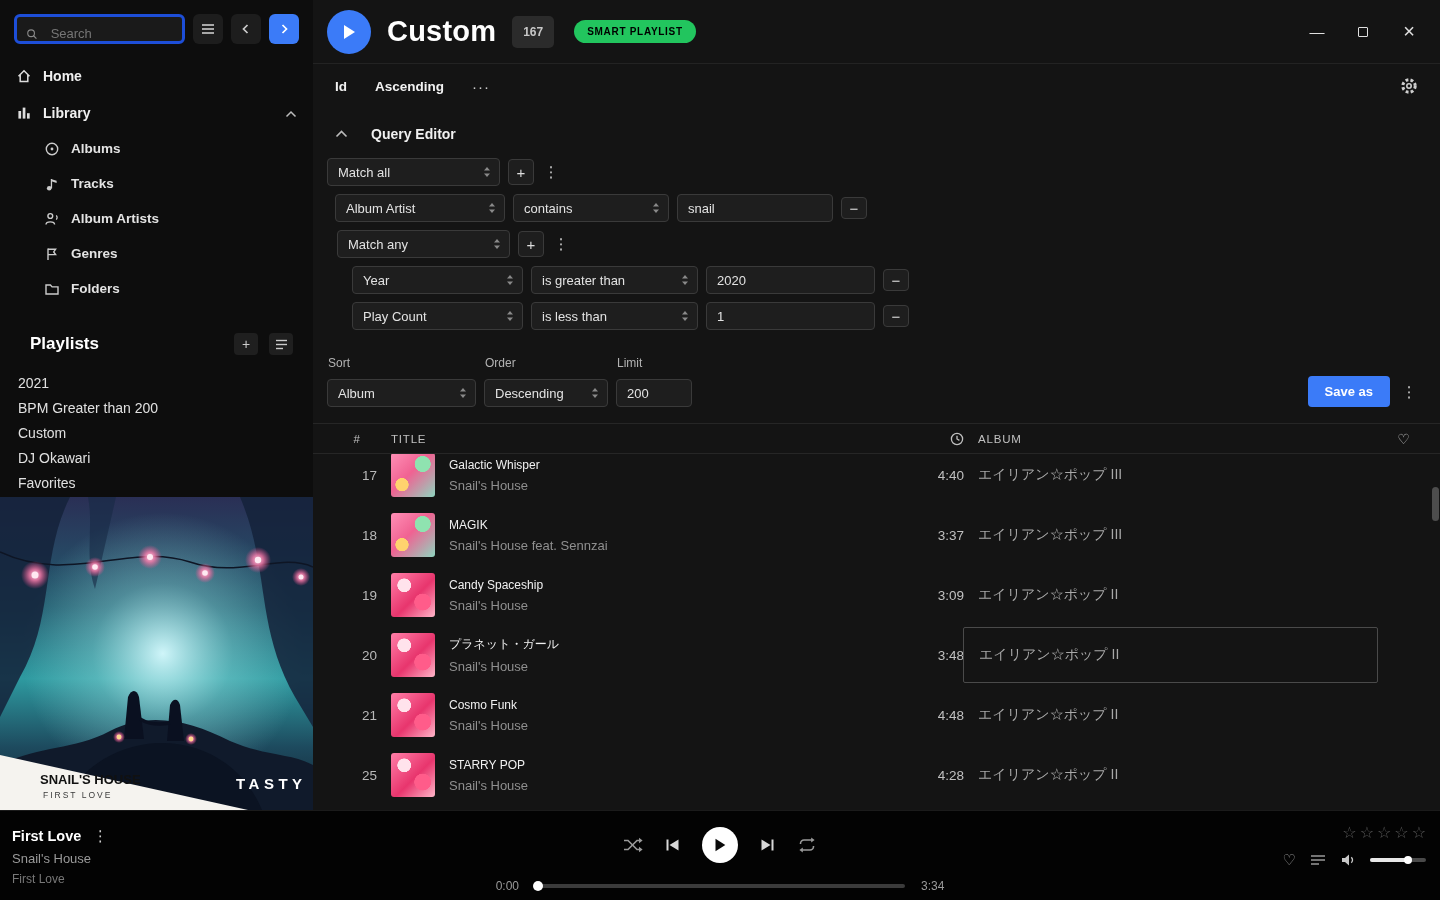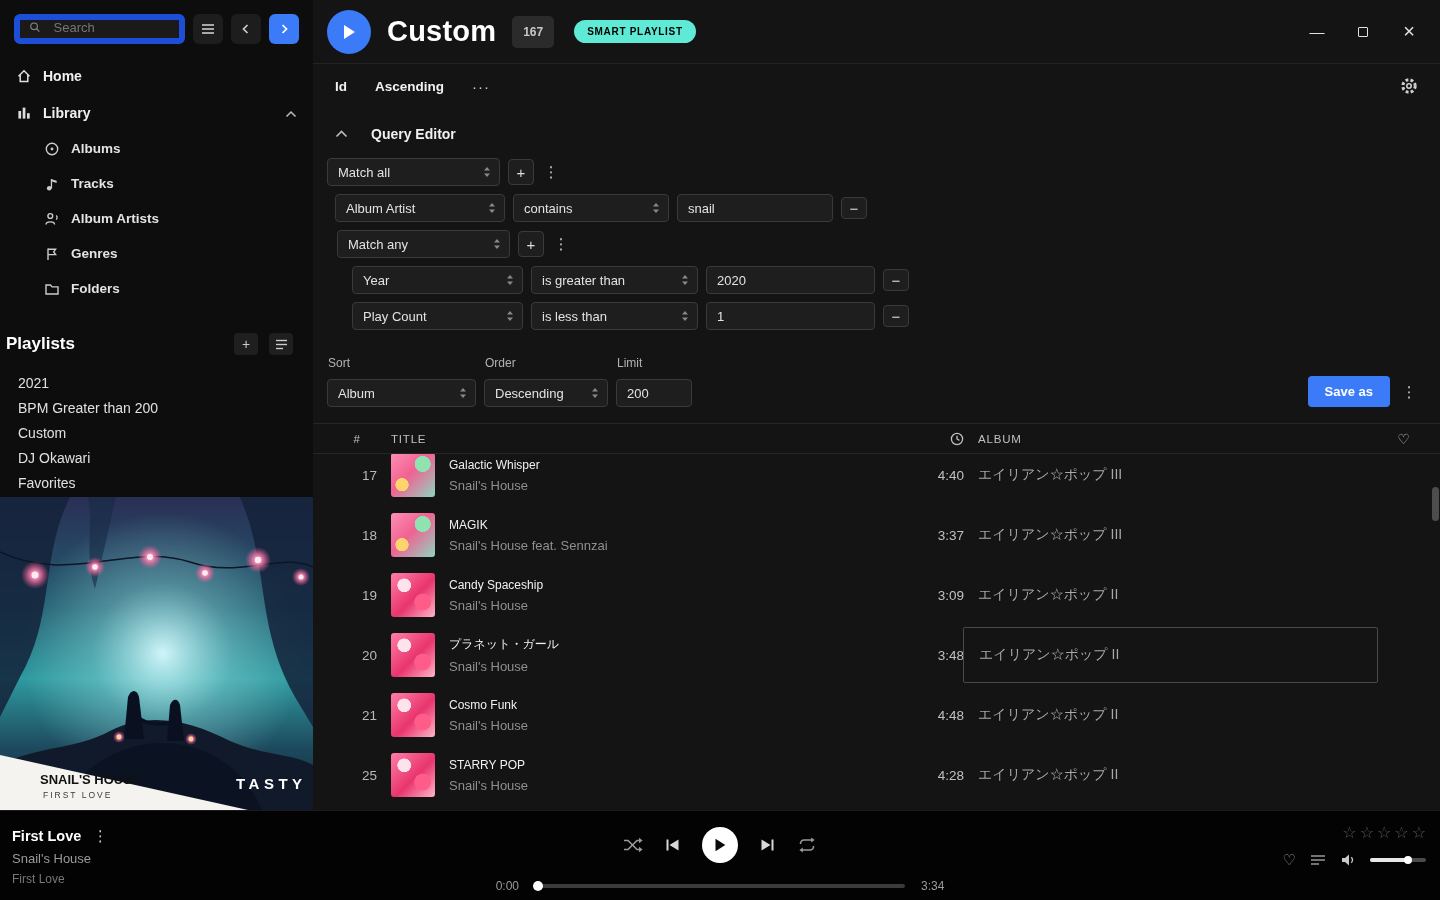--- a/index.html
+++ b/index.html
@@ -3,46 +3,46 @@
 <meta charset="utf-8">
 <style>
   * { margin:0; padding:0; box-sizing:border-box; }
   html,body { width:1440px; height:900px; background:#000; font-family:"Liberation Sans",sans-serif; overflow:hidden; color:#ddd; }
   .app { width:1440px; height:900px; display:flex; flex-direction:column; }
   .content { flex:1; display:flex; min-height:0; }
 
   
   .sidebar { width:313px; background:#0d0d0d; display:flex; flex-direction:column; flex-shrink:0; }
   .sidebar-top { display:flex; gap:8px; padding:14px 14px 0 14px; align-items:center; }
-  .search-box { flex:1; height:30px; background:#1a1a1a; border:6px solid #1d4ed8; border-radius:6px; display:flex; align-items:flex-start; gap:13px; padding:0 9px; }
+  .search-box { flex:1; height:30px; background:#1a1a1a; border:3px solid #1d4ed8; border-radius:6px; display:flex; align-items:flex-end; gap:13px; padding:0 9px; }
   .search-box input { background:transparent; border:none; outline:none; color:#ddd; font-size:13px; width:100%; font-family:inherit; }
   .search-box input::placeholder { color:#767676; }
   .icon-btn { width:30px; height:30px; background:#1d1d1d; border:none; border-radius:6px; color:#ccc; display:flex; align-items:center; justify-content:center; cursor:pointer; flex-shrink:0; }
   .icon-btn.accent { background:#3b7bf8; color:#fff; }
   .side-nav { margin-top:13px; }
   .nav-item { height:37px; padding:0 16px; display:flex; align-items:center; gap:11px; font-size:14px; font-weight:700; color:#f0f0f0; cursor:pointer; }
   .nav-item .chev { margin-left:auto; color:#bbb; }
   .sub-list { }
   .sub-item { height:35px; padding-left:44px; display:flex; align-items:center; gap:11px; font-size:13.5px; font-weight:600; color:#e3e3e3; cursor:pointer; }
-  .playlists-head { margin-top:24px; padding:0 20px 0 6px; height:28px; display:flex; align-items:center; }
+  .playlists-head { margin-top:24px; padding:0 20px 0 30px; height:28px; display:flex; align-items:center; }
   .playlists-head .pl-title { font-size:17px; font-weight:700; color:#fff; }
   .pl-btns { margin-left:auto; display:flex; gap:11px; }
   .pl-btn { width:24px; height:22px; background:#1f1f1f; border:none; border-radius:4px; color:#ccc; display:flex; align-items:center; justify-content:center; font-size:14px; cursor:pointer; }
   .playlist-list { padding-top:12px; }
   .playlist-item { height:25px; display:flex; align-items:center; padding:0 18px; font-size:14px; color:#e0e0e0; cursor:pointer; }
   .cover { margin-top:auto; width:313px; height:313px; position:relative; }
   .cover svg { display:block; width:313px; height:313px; }
 
   
   .main { flex:1; background:#141414; display:flex; flex-direction:column; min-width:0; position:relative; }
   .main-header { height:64px; display:flex; align-items:center; gap:16px; padding:0 22px 0 14px; border-bottom:1px solid #232323; flex-shrink:0; }
   .play-big { width:44px; height:44px; border-radius:50%; background:#3b7bf8; border:none; display:flex; align-items:center; justify-content:center; cursor:pointer; flex-shrink:0; }
   .page-title { font-size:29px; font-weight:800; color:#fff; letter-spacing:.2px; }
   .count-badge { background:#2b2b2b; color:#c8c8c8; font-size:12px; font-weight:700; padding:9px 11px; border-radius:5px; }
-  .smart-badge { margin-left:4px; background:#5eead4; color:#000; font-size:10px; font-weight:800; letter-spacing:.7px; padding:6px 13px; border-radius:12px; text-transform:uppercase; }
+  .smart-badge { margin-left:4px; background:#22c55e; color:#000; font-size:10px; font-weight:800; letter-spacing:.7px; padding:6px 13px; border-radius:12px; text-transform:uppercase; }
   .win-controls { margin-left:auto; display:flex; gap:28px; align-items:center; }
   .win-btn { width:18px; height:18px; display:flex; align-items:center; justify-content:center; color:#e0e0e0; font-size:15px; cursor:pointer; background:none; border:none; }
   .win-btn .maxbox { width:10px; height:10px; border:1.5px solid #e0e0e0; border-radius:1px; }
   .win-btn.close { font-size:20px; }
 
   .sort-row { height:44px; display:flex; align-items:center; gap:28px; padding:0 22px; flex-shrink:0; }
   .sort-txt { font-size:13.5px; font-weight:700; color:#f2f2f2; cursor:pointer; }
   .more-dots { color:#ccc; font-size:15px; letter-spacing:1px; cursor:pointer; }
   .gear-btn { margin-left:auto; background:none; border:none; cursor:pointer; display:flex; }
 

